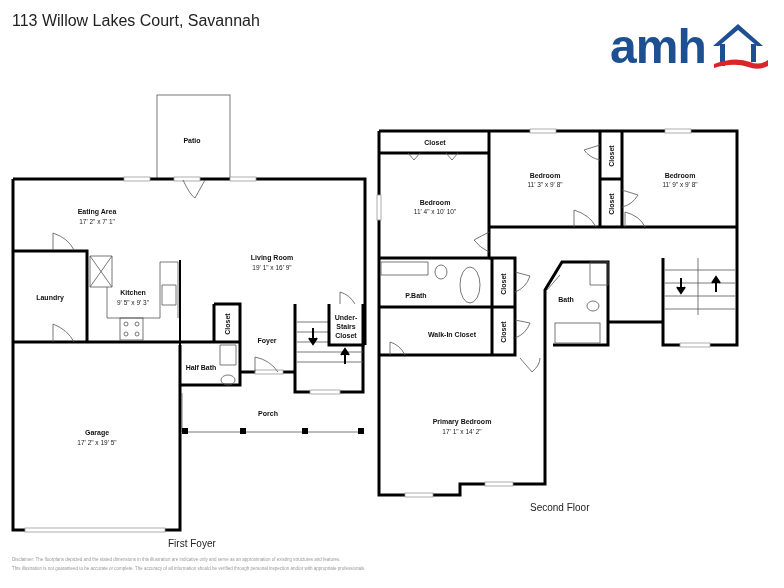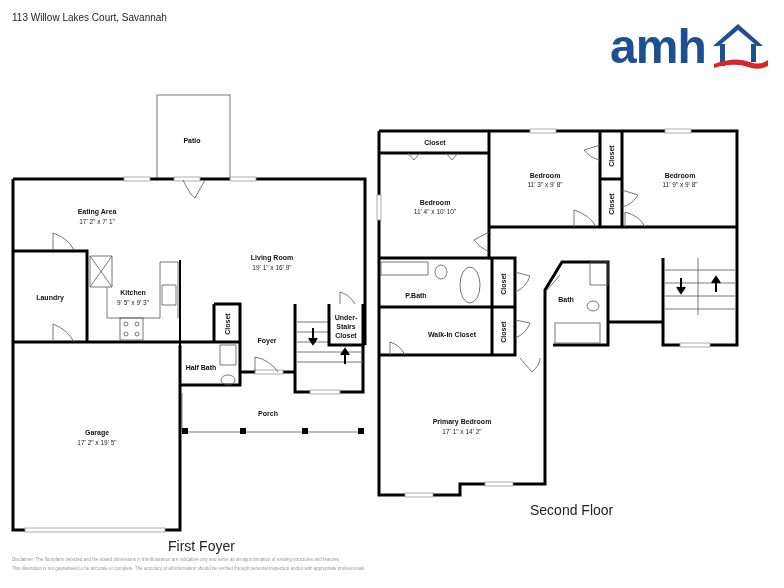--- a/index.html
+++ b/index.html
@@ -1,21 +1,21 @@
 <!DOCTYPE html>
 <html><head>
 <meta charset="utf-8">
 <style>
   html, body { margin: 0; padding: 0; background: #ffffff; }
   body { width: 784px; height: 588px; position: relative; overflow: hidden; font-family: "Liberation Sans", sans-serif; color: #111; }
-  .address { position: absolute; left: 12px; top: 12px; font-size: 10px; color: #222; }
+  .address { position: absolute; left: 12px; top: 12px; font-size: 16px; color: #222; }
   .logo { position: absolute; left: 610px; top: 8px; width: 160px; height: 60px; margin-top: 8px; }
   .logo-text { position: absolute; left: 0; top: 6px; font-size: 48px; font-weight: bold; color: #1d4f91; letter-spacing: -1px; line-height: 50px; font-family: "Liberation Sans", sans-serif; }
   .logo svg { position: absolute; left: 0; top: 0; }
-  .floor-label { position: absolute; font-size: 14px; color: #222; }
+  .floor-label { position: absolute; font-size: 10px; color: #222; }
   .disclaimer { position: absolute; left: 12px; font-size: 4.5px; color: #999; white-space: nowrap; }
   svg.plan { position: absolute; left: 0; top: 0; }
   .lbl { font-family: "Liberation Sans", sans-serif; font-size: 7px; font-weight: bold; fill: #111; text-anchor: middle; }
   .dim { font-family: "Liberation Sans", sans-serif; font-size: 6.5px; fill: #222; text-anchor: middle; }
   .wall { stroke: #000; stroke-width: 3; fill: none; }
   .thin { stroke: #555; stroke-width: 0.8; fill: none; }
   .win { stroke: #999; stroke-width: 0.8; fill: #fff; }
 </style>
 </head>
 <body>

